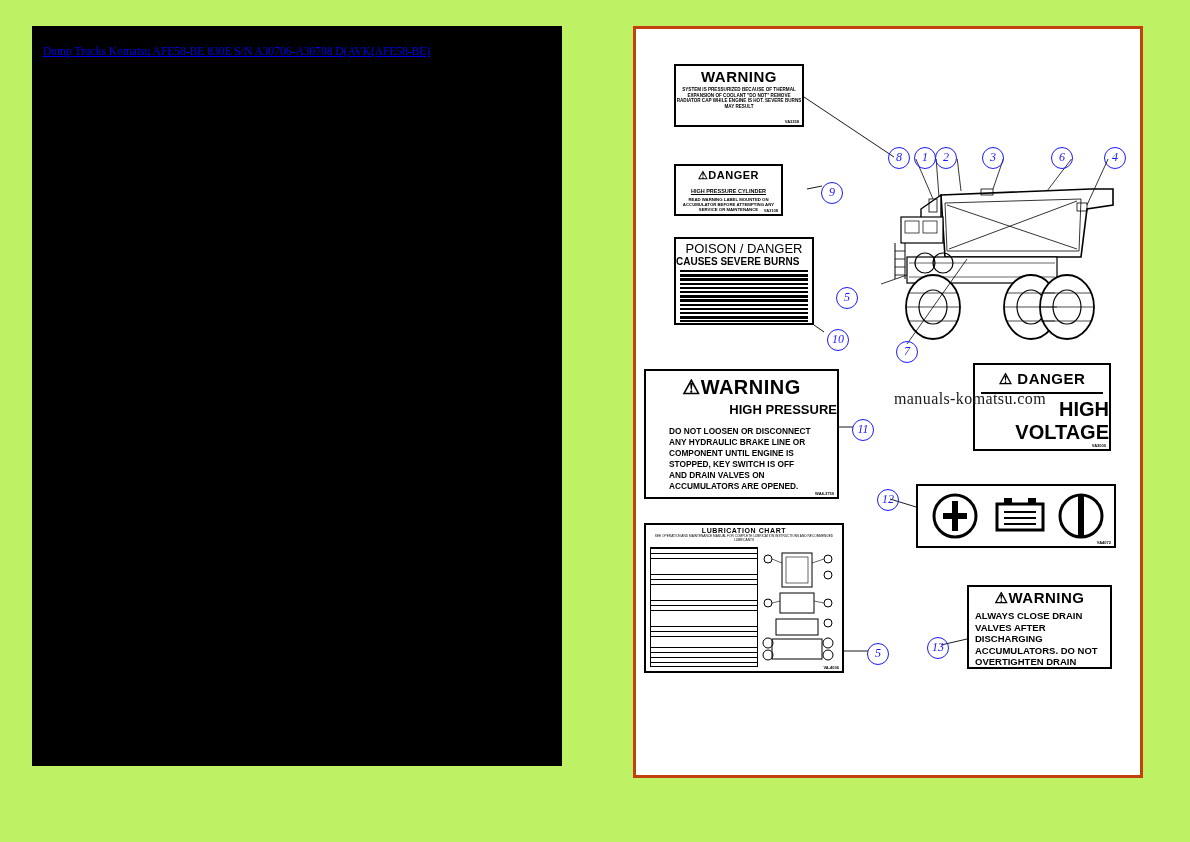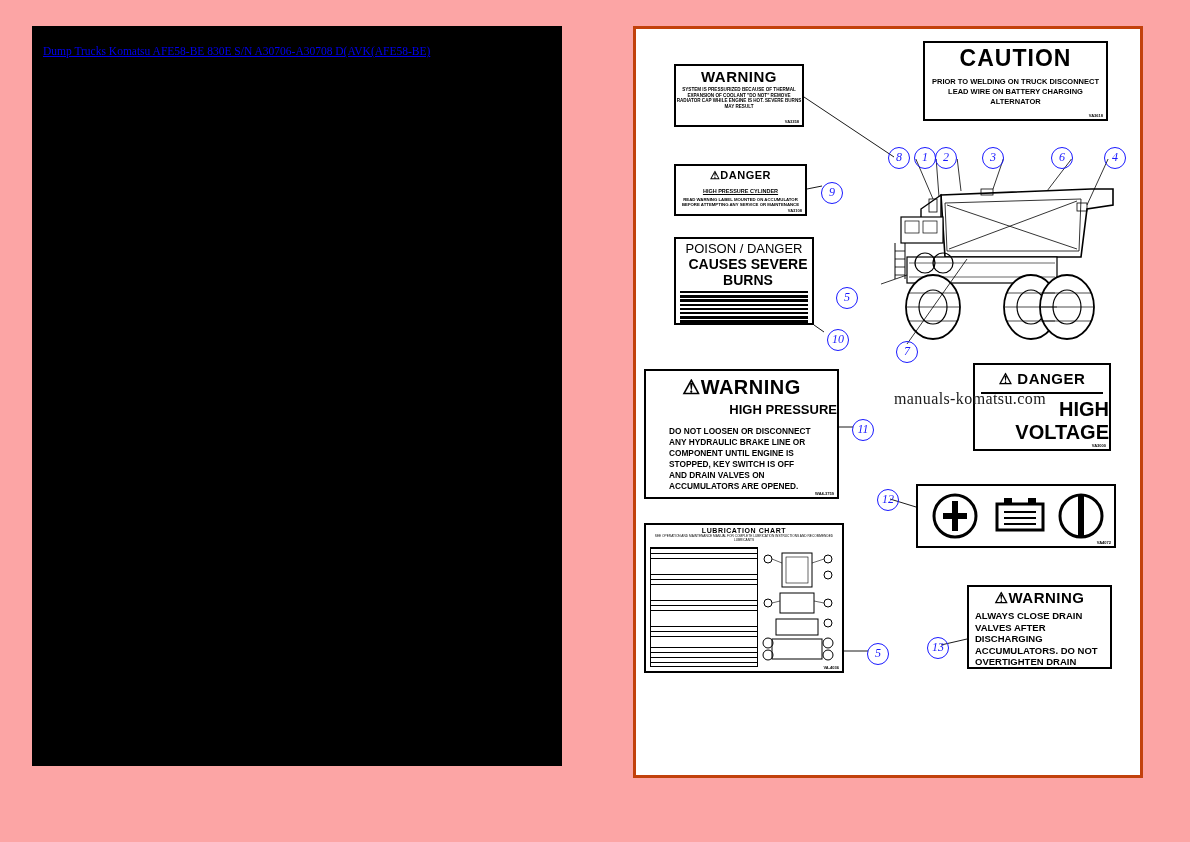--- a/index.html
+++ b/index.html
@@ -9,21 +9,21 @@
     width: 1190px;
     height: 842px;
     overflow: hidden;
     font-family: "Liberation Serif", serif;
   }
 
   #page {
     position: relative;
     width: 1190px;
     height: 842px;
-    background: #fca5a5;
+    background: #bef264;
   }
 
   
   #left-panel {
     position: absolute;
     left: 32px;
     top: 26px;
     width: 530px;
     height: 740px;
     background: #000000;
@@ -119,29 +119,29 @@
   #lbl-warning-coolant { left: 38px; top: 35px; width: 130px; height: 63px; }
   #lbl-warning-coolant .hdr { font-size: 15px; margin-top: 2px; }
   #lbl-warning-coolant .body { margin-top: 2px; font-size: 4.6px; line-height: 5.6px; }
 
   
   #lbl-caution-weld { left: 287px; top: 12px; width: 185px; height: 80px; }
   #lbl-caution-weld .hdr { font-size: 23px; margin-top: 2px; letter-spacing: 1px; }
   #lbl-caution-weld .body { margin-top: 5px; font-size: 7.5px; line-height: 10px; }
 
   
-  #lbl-danger-cyl { left: 38px; top: 135px; width: 133px; height: 52px; }
+  #lbl-danger-cyl { left: 38px; top: 135px; width: 109px; height: 52px; }
   #lbl-danger-cyl .hdr { font-size: 11px; margin-top: 3px; }
   #lbl-danger-cyl .sub { font-size: 5.5px; font-weight: bold; text-align: center; text-decoration: underline; margin-top: 6px; }
   #lbl-danger-cyl .body { margin-top: 3px; font-size: 4.3px; line-height: 5.2px; }
 
   
   #lbl-poison { left: 38px; top: 208px; width: 140px; height: 88px; }
   #lbl-poison .hdr1 { font-size: 13px; font-weight: normal; text-align: center; margin-top: 2px; }
-  #lbl-poison .hdr2 { font-size: 14px; font-weight: bold; text-align: center; padding-left: 8px; }
+  #lbl-poison .hdr2 { font-size: 10px; font-weight: bold; text-align: left; }
   #lbl-poison .fineblock {
     margin: 3px 4px 0 4px;
     height: 52px;
     background:
       repeating-linear-gradient(
         to bottom,
         #000 0px, #000 2.4px,
         #fff 2.4px, #fff 4.2px
       );
   }
@@ -204,25 +204,20 @@
   <a id="doc-title-link" href="#">Dump Trucks Komatsu AFE58-BE 830E S/N A30706-A30708 D(AVK(AFE58-BE)</a>
 
   <div id="right-panel">
 
     <div class="lbl" id="lbl-warning-coolant">
       <div class="hdr">WARNING</div>
       <div class="body">SYSTEM IS PRESSURIZED BECAUSE OF THERMAL EXPANSION OF COOLANT "DO NOT" REMOVE RADIATOR CAP WHILE ENGINE IS HOT. SEVERE BURNS MAY RESULT</div>
       <div class="code">VA3358</div>
     </div>
 
-    <div class="lbl" id="lbl-caution-weld">
-      <div class="hdr">CAUTION</div>
-      <div class="body">PRIOR TO WELDING ON TRUCK DISCONNECT LEAD WIRE ON BATTERY CHARGING ALTERNATOR</div>
-      <div class="code">VA3618</div>
-    </div>
 
     <div class="lbl" id="lbl-danger-cyl">
       <div class="hdr">
         <span>⚠</span><span>DANGER</span>
       </div>
       <div class="sub">HIGH PRESSURE CYLINDER</div>
       <div class="body">READ WARNING LABEL MOUNTED ON ACCUMULATOR BEFORE ATTEMPTING ANY SERVICE OR MAINTENANCE</div>
       <div class="code">VA3108</div>
     </div>
 

